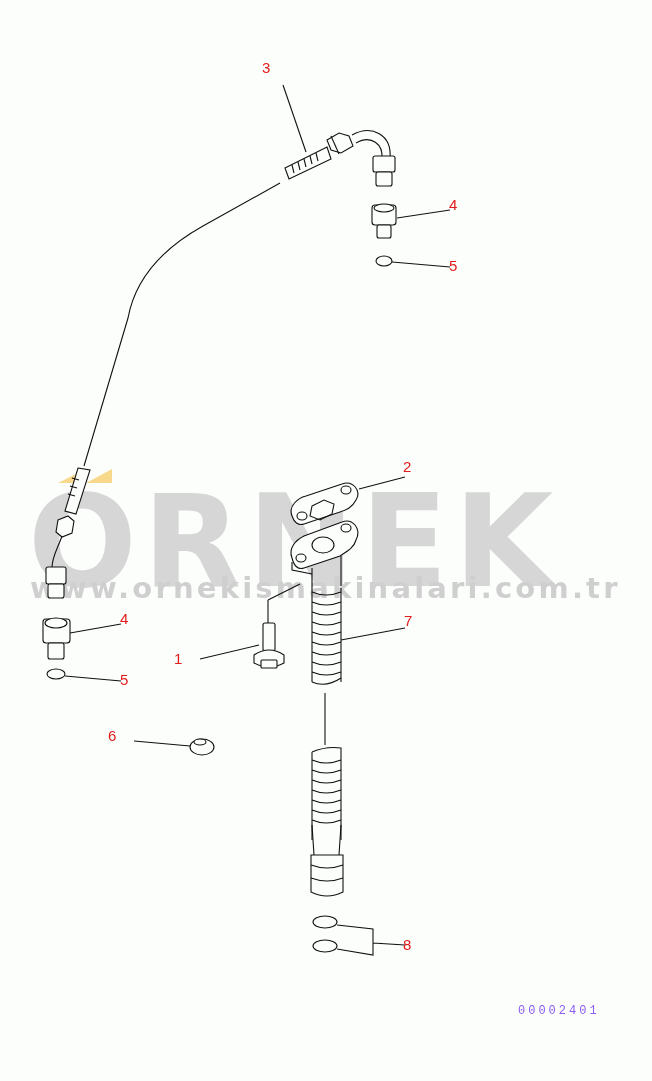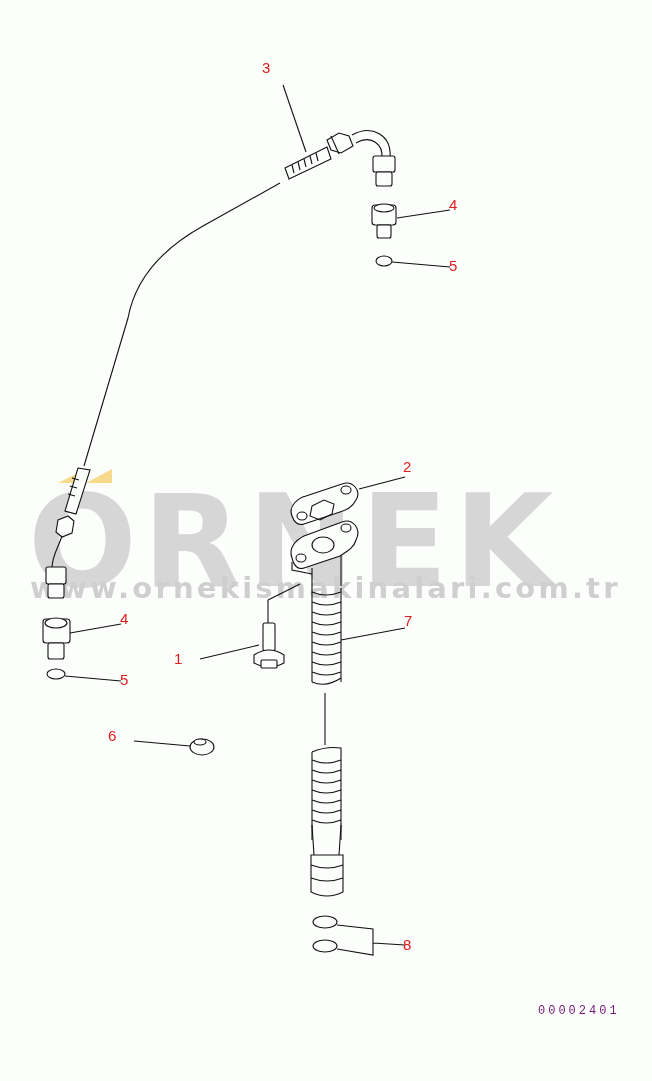--- a/index.html
+++ b/index.html
@@ -1,21 +1,21 @@
 <!DOCTYPE html>
 <html><head>
 <meta charset="utf-8">
 <style>
   html, body { margin: 0; padding: 0; background: #fcfefc; }
   body { width: 652px; height: 1081px; position: relative; overflow: hidden; font-family: "Liberation Sans", sans-serif; }
   #diagram { position: absolute; left: 0; top: 0; width: 652px; height: 1081px; }
   .wm-big { position: absolute; left: 28px; top: 478px; font-family: "DejaVu Sans", sans-serif; font-weight: bold; font-size: 128px; letter-spacing: 6px; color: #d6d6d6; line-height: 1; }
   .wm-url { position: absolute; left: 30px; top: 574px; font-family: "DejaVu Sans", sans-serif; font-weight: bold; font-size: 29px; letter-spacing: 3.2px; color: #cfcfcf; line-height: 1; white-space: nowrap; }
   .callout { position: absolute; color: #e11a1a; font-family: "Liberation Sans", sans-serif; font-size: 15px; line-height: 1; }
-  .drawing-no { position: absolute; left: 538px; top: 1004px; font-family: "Liberation Mono", monospace; font-size: 12px; letter-spacing: 3px; color: #701a75; }
+  .drawing-no { position: absolute; left: 518px; top: 1004px; font-family: "Liberation Mono", monospace; font-size: 12px; letter-spacing: 3px; color: #8b5cf6; }
   svg .ln { stroke: #111; stroke-width: 1.1; fill: none; }
   svg .fl { stroke: #111; stroke-width: 1.1; fill: #fcfefc; }
 </style>
 </head>
 <body>
 
 <div class="wm-big">ORNEK</div>
 <div class="wm-url">www.ornekismakinalari.com.tr</div>
 
 <svg id="diagram" viewBox="0 0 652 1081" xmlns="http://www.w3.org/2000/svg">

